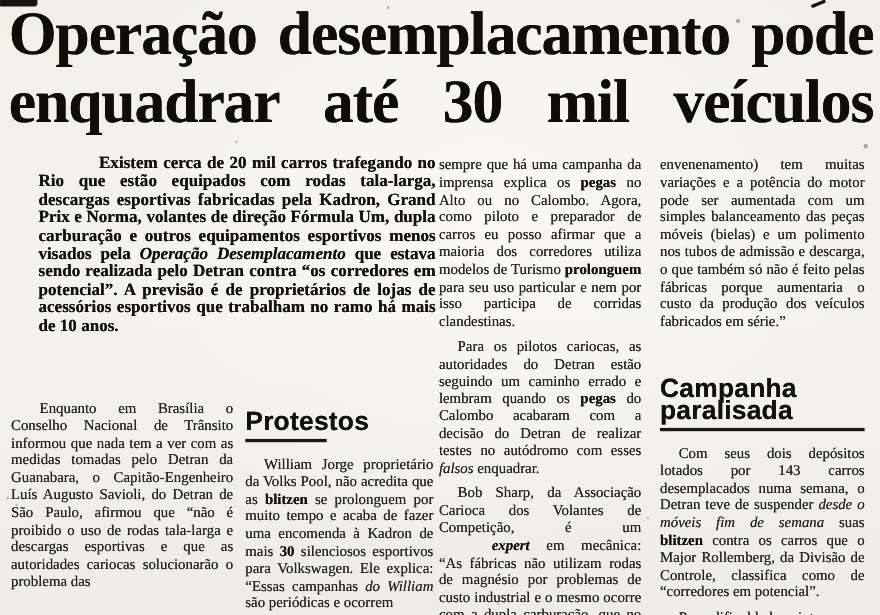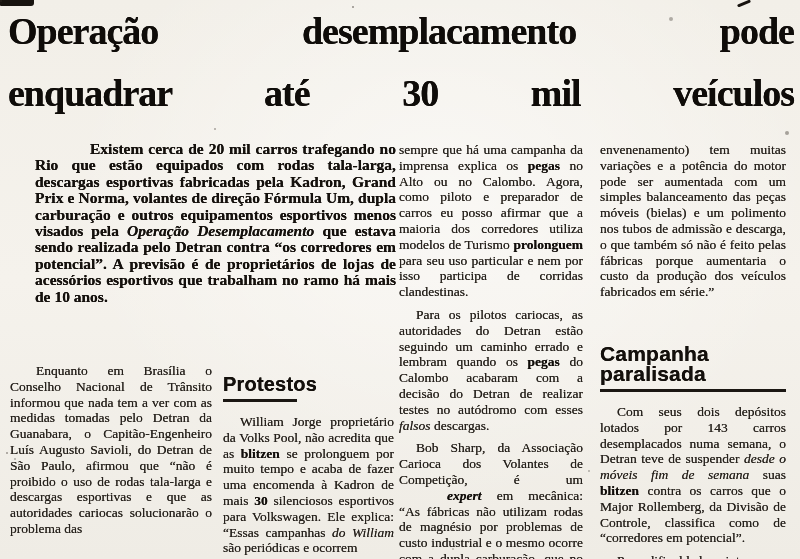--- a/index.html
+++ b/index.html
@@ -10,21 +10,21 @@
       radial-gradient(ellipse at 55% 35%, rgba(255,255,255,.5), rgba(0,0,0,0) 60%),
       linear-gradient(180deg,#f2efe8 0%, #f5f2ec 50%, #efece5 100%);
     overflow:hidden;
     font-family:"Liberation Serif","DejaVu Serif",serif;
     color:#26221d;
   }
   
   .headline{position:absolute;left:8px;top:0;width:786px;margin:0;
     font-family:"Liberation Serif","DejaVu Serif",serif;
     font-weight:bold;color:#0f0c09;letter-spacing:-1px;}
-  .hl-line{font-size:38px;line-height:62px;white-space:nowrap;
+  .hl-line{font-size:56px;line-height:62px;white-space:nowrap;
     text-align:justify;text-align-last:justify;
     text-shadow:0 0 .6px #0f0c09;}
   
   .lead{position:absolute;left:35px;top:141px;width:361px;
     font-weight:bold;font-size:15.5px;line-height:16.4px;
     text-align:justify;text-indent:55px;color:#15110d;
     text-shadow:0 0 .5px #15110d;}
   .lead .bi{font-style:italic;margin-top:20px;}
   
   .col{position:absolute;text-align:justify;font-size:13.5px;line-height:15.8px;
@@ -34,26 +34,26 @@
   .col3{left:399px;top:142px;width:184px;}
   .col4{left:600px;top:142px;width:186px;}
   .col p{margin:0 0 7px 0;text-indent:17px;}
   .col p.noindent{text-indent:0;}
   .colA p{text-indent:26px;}
   b.dk{color:#100d0a;}
   i.it{font-style:italic;}
   b.bi2{font-style:italic;color:#100d0a;margin-left:48px;}
   
   .subhead{margin:11px 0 12px 0;font-family:"Liberation Sans","DejaVu Sans",sans-serif;
-    font-weight:bold;font-size:20px;line-height:20px;letter-spacing:.2px;
+    font-weight:bold;font-size:24px;line-height:20px;letter-spacing:.2px;
     color:#14100c;text-indent:0;text-shadow:0 0 .5px #14100c;}
   .rule{height:3px;background:#1b1713;margin-top:5px;}
   .rule.short{width:74px;}
   .rule.full{width:100%;}
-  .col4 .subhead{font-size:21px;margin-top:44px;}
+  .col4 .subhead{font-size:24px;margin-top:44px;}
   
   .artifact{position:absolute;background:#17130f;}
   .bar-topleft{left:0;top:0;width:34px;height:6px;border-radius:0 0 3px 1px;}
   .tick-top{left:737px;top:2px;width:14px;height:3px;transform:rotate(-22deg);border-radius:2px;}
   .speckles{left:0;top:0;width:2px;height:2px;background:rgba(50,42,35,.55);border-radius:50%;
     box-shadow:352px 6px 0 rgba(50,42,35,.5), 670px 18px 0 1px rgba(50,42,35,.35),
       214px 128px 0 rgba(50,42,35,.4), 786px 132px 0 1px rgba(50,42,35,.4),
       6px 452px 0 rgba(50,42,35,.45), 14px 458px 0 rgba(50,42,35,.35),
       390px 262px 0 rgba(50,42,35,.3), 588px 470px 0 rgba(50,42,35,.35),
       452px 548px 0 rgba(50,42,35,.3), 700px 540px 0 rgba(50,42,35,.3);}
@@ -78,21 +78,21 @@
     <p>Enquanto em Brasília o Conselho Nacional de Trânsito informou que nada tem a ver com as medidas tomadas pelo Detran da Guanabara, o Capitão-Engenheiro Luís Augusto Savioli, do Detran de São Paulo, afirmou que “não é proibido o uso de rodas tala-larga e descargas esportivas e que as autoridades cariocas solucionarão o problema das</p>
   </div>
 
   <div class="col colB">
     <h2 class="subhead"><span>Protestos</span><div class="rule short"></div></h2>
     <p><span>William Jorge proprietário da Volks Pool, não acredita que as </span><b class="dk">blitzen</b><span> se prolonguem por muito tempo e acaba de fazer uma encomenda à Kadron de mais </span><b class="dk">30</b><span> silenciosos esportivos para Volkswagen. Ele explica: “Essas campanhas </span><i class="it">do William</i><span> são periódicas e ocorrem</span></p>
   </div>
 
   <div class="col col3">
     <p class="noindent"><span>sempre que há uma campanha da imprensa explica os </span><b class="dk">pegas</b><span> no Alto ou no Calombo. Agora, como piloto e preparador de carros eu posso afirmar que a maioria dos corredores utiliza modelos de Turismo </span><b class="dk">prolonguem</b><span> para seu uso particular e nem por isso participa de corridas clandestinas.</span></p>
-    <p><span>Para os pilotos cariocas, as autoridades do Detran estão seguindo um caminho errado e lembram quando os </span><b class="dk">pegas</b><span> do Calombo acabaram com a decisão do Detran de realizar testes no autódromo com esses </span><i class="it">falsos</i><span> descargas.</span></p>
+    <p><span>Para os pilotos cariocas, as autoridades do Detran estão seguindo um caminho errado e lembram quando os </span><b class="dk">pegas</b><span> do Calombo acabaram com a decisão do Detran de realizar testes no autódromo com esses </span><i class="it">falsos</i><span> enquadrar.</span></p>
     <p><span>Bob Sharp, da Associação Carioca dos Volantes de Competição, é um </span><b class="bi2">expert</b><span> em mecânica: “As fábricas não utilizam rodas de magnésio por problemas de custo industrial e o mesmo ocorre com a dupla carburação, que no caso do Volkswagen melhora o consumo de combustível e o rendimento do motor. A preparação de motores (ou</span></p>
   </div>
 
   <div class="col col4">
     <p class="noindent">envenenamento) tem muitas variações e a potência do motor pode ser aumentada com um simples balanceamento das peças móveis (bielas) e um polimento nos tubos de admissão e descarga, o que também só não é feito pelas fábricas porque aumentaria o custo da produção dos veículos fabricados em série.”</p>
     <h2 class="subhead"><span>Campanha paralisada</span><div class="rule full"></div></h2>
     <p><span>Com seus dois depósitos lotados por 143 carros desemplacados numa semana, o Detran teve de suspender </span><i class="it">desde o móveis fim de semana</i><span> suas </span><b class="dk">blitzen</b><span> contra os carros que o Major Rollemberg, da Divisão de Controle, classifica como de “corredores em potencial”.</span></p>
     <p>Por dificuldades internas e problemas de burocracia, está suspensa por enquanto a Operação Desemplacamento, mas os proprietários de carros equipados vão ter muitas dificuldades na vistoria para receber a plaqueta de 1974.</p>
   </div>
 

